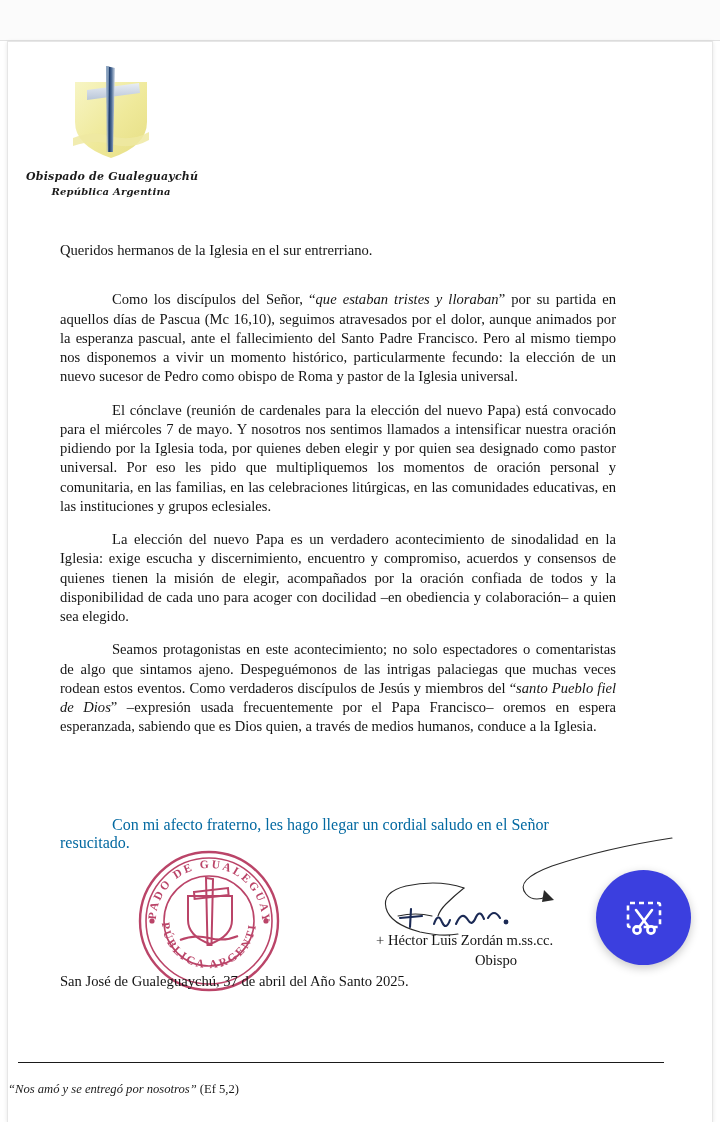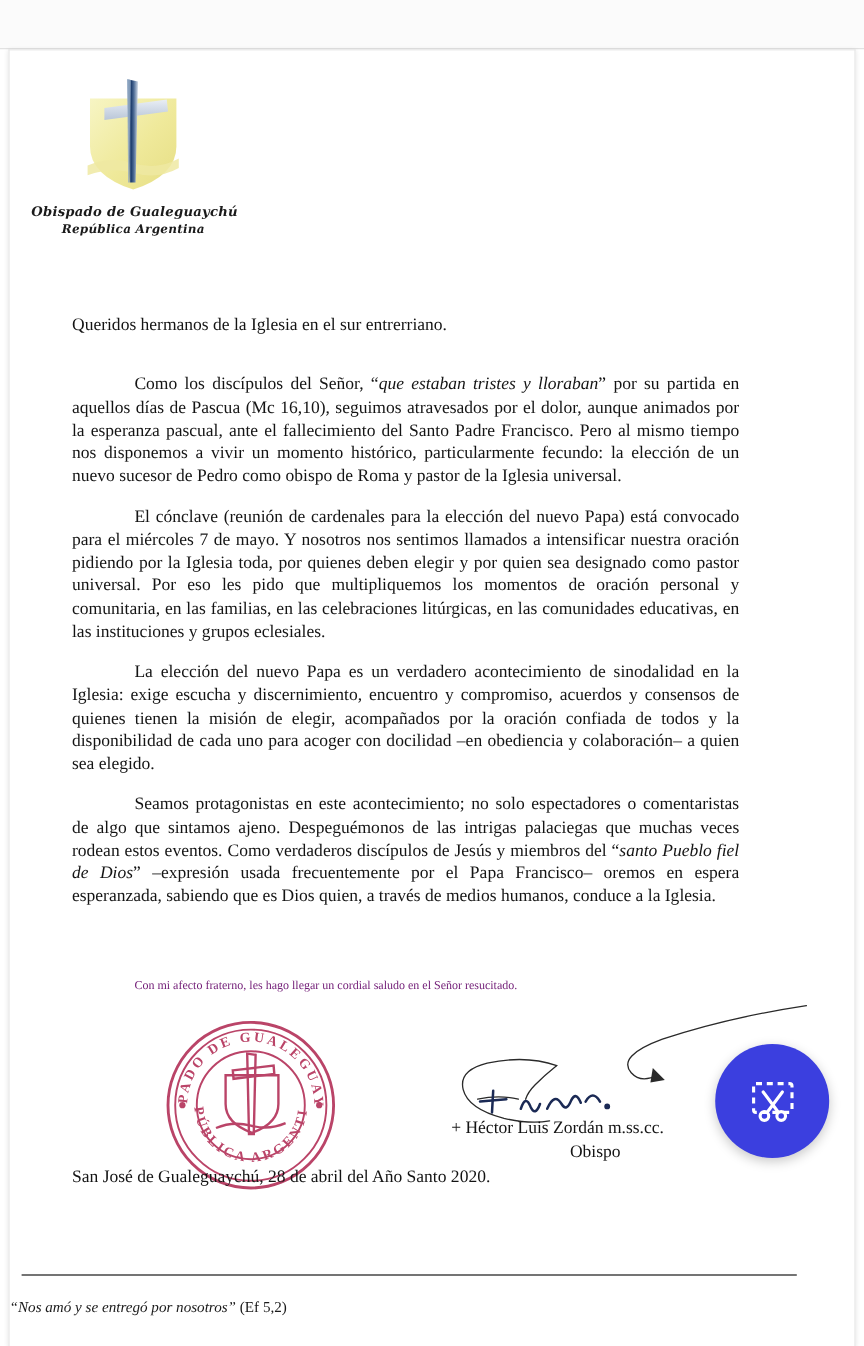--- a/index.html
+++ b/index.html
@@ -67,21 +67,21 @@
     letter-spacing: .2px;
     white-space: nowrap;
   }
   #lh-line1 { font-size: 11px; margin-top: 2px; }
   #lh-line2 { font-size: 10px; margin-top: 3px; }
 
   
   #letter-body {
     position: absolute;
     left: 52px;
-    top: 220px;
+    top: 199px;
     width: 556px;
     color: #141414;
     font-size: 14.6px;
     line-height: 1.32;
   }
   .salutation {
     margin: 0 0 30px 0;
     text-align: left;
   }
   .para {
@@ -91,22 +91,22 @@
     hyphens: none;
   }
   .para.last { margin-bottom: 16px; }
   .para i, .salutation i { }
 
   #closing {
     position: absolute;
     left: 52px;
     top: 774px;
     width: 556px;
-    font-size: 10px;
-    color: #701a75;
+    font-size: 16px;
+    color: #0369a1;
     text-indent: 52px;
   }
 
   
   #seal {
     position: absolute;
     left: 128px;
     top: 806px;
     width: 146px;
     height: 146px;
@@ -294,21 +294,21 @@
           <path d="M58 92 Q62 80 66 90 Q70 99 74 88"></path>
           <path d="M80 92 Q86 78 92 88 Q96 95 100 85 Q104 77 108 87"></path>
           <path d="M112 86 Q118 76 124 86"></path>
           <circle cx="130" cy="90" r="1.4" fill="#1b2a55"></circle>
         </g>
       </svg>
       <div id="sig-name">+ Héctor Luis Zordán m.ss.cc.</div>
       <div id="sig-title">Obispo</div>
     </div>
 
-    <div id="place-date">San José de Gualeguaychú, 28 de abril del Año Santo 2020.</div>
+    <div id="place-date">San José de Gualeguaychú, 37 de abril del Año Santo 2025.</div>
 
     <div id="footer-rule"></div>
     <div id="footer-quote">
       <span>“Nos amó y se entregó por nosotros”</span><span class="ref"> (Ef 5,2)</span>
     </div>
 
   </div>
 
   <button id="snip-fab" title="Recortar" style="background: rgb(59, 63, 223);">
     <span>

